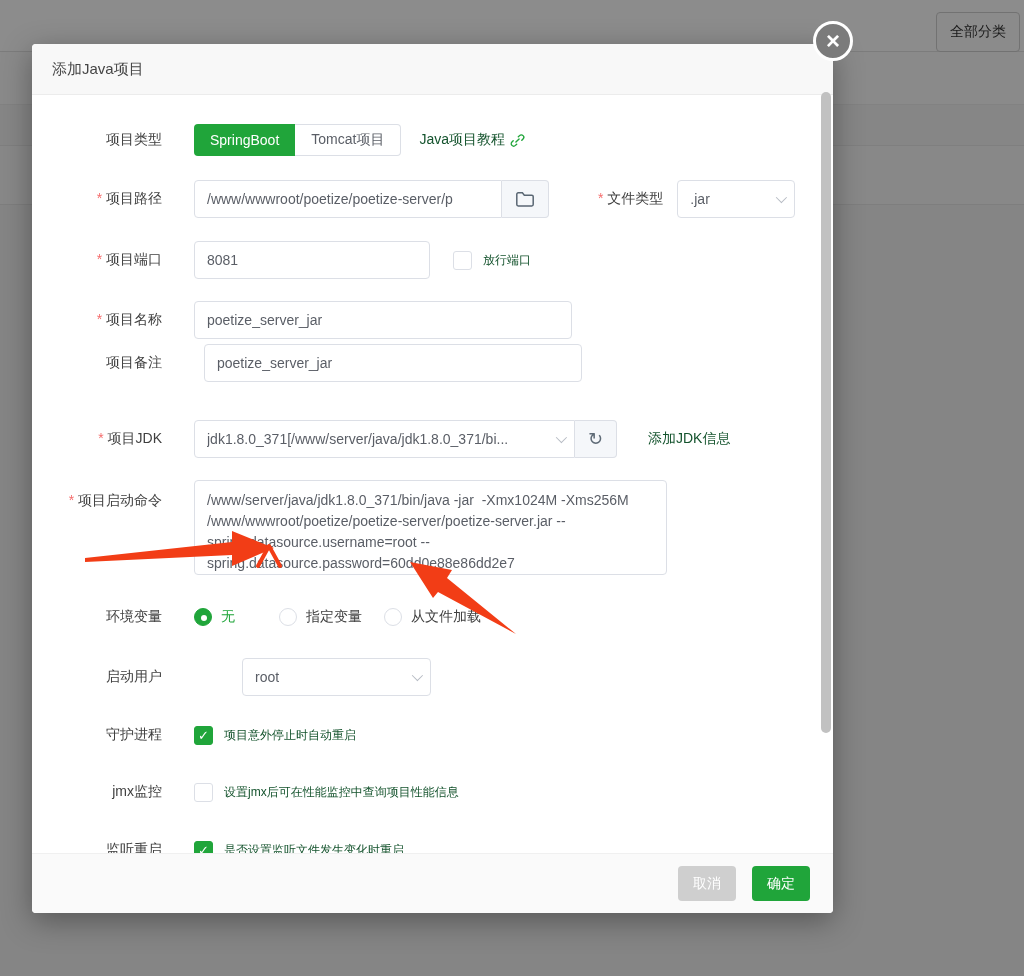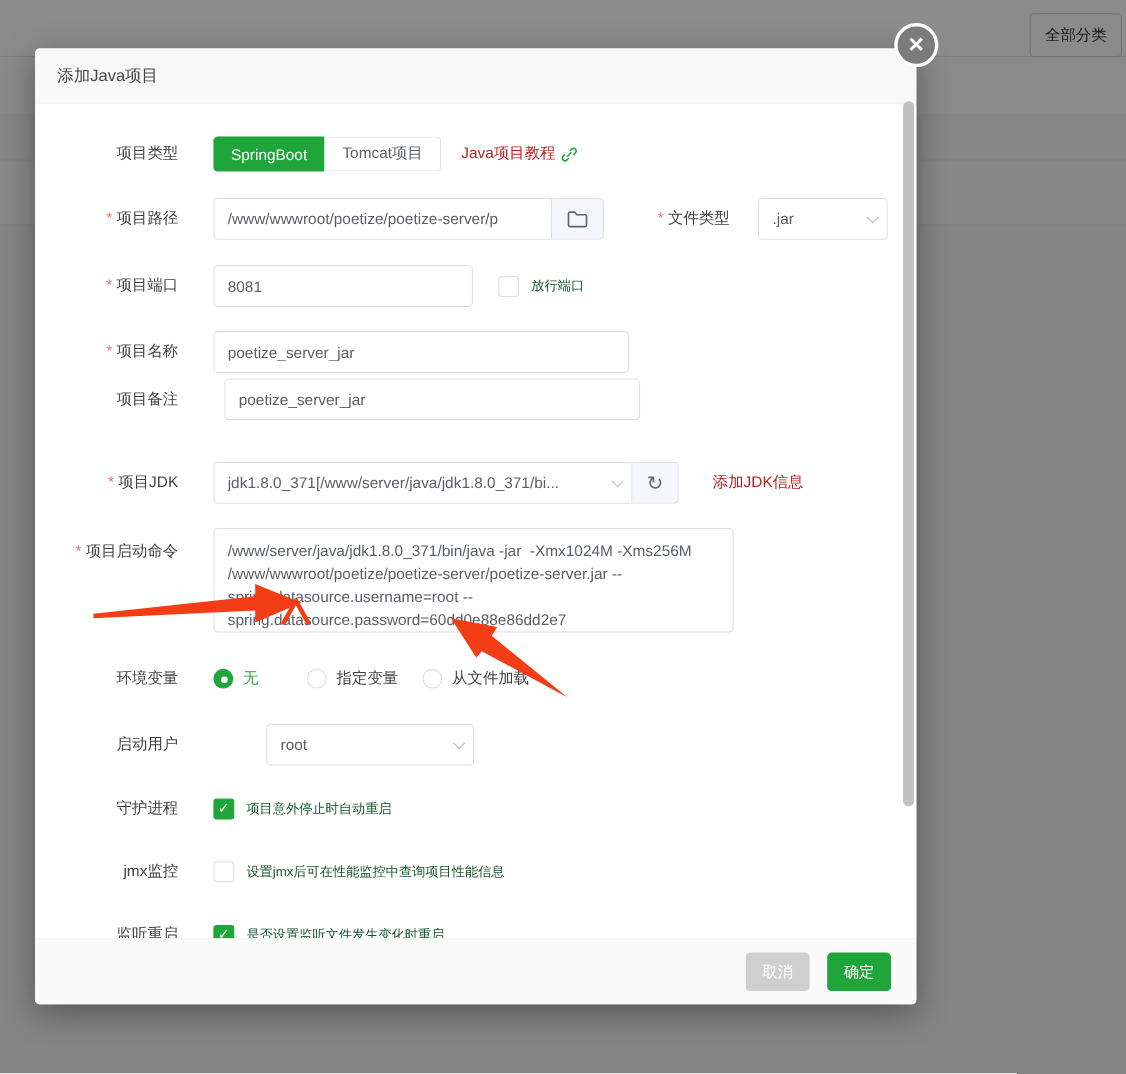--- a/index.html
+++ b/index.html
@@ -34,21 +34,21 @@
   .required .f-label::before { content:"* "; color:#f56c6c; }
   .ctrl { margin-left:32px; display:flex; align-items:center; }
   .tb { height:38px; border:1px solid #dcdfe6; border-radius:4px; padding:0 12px; font-size:14px; color:#5a5e66; background:#fff; font-family:inherit; outline:none; }
   .sel { height:38px; border:1px solid #dcdfe6; border-radius:4px; background:#fff; display:flex; align-items:center; padding:0 10px 0 12px; font-size:14px; color:#5a5e66; justify-content:space-between; cursor:pointer; }
   .sel-text { overflow:hidden; white-space:nowrap; text-overflow:clip; }
   .chev { width:8px; height:8px; border-right:1.5px solid #b7bcc4; border-bottom:1.5px solid #b7bcc4; transform:rotate(45deg) translateY(-2px); flex:none; margin-left:8px; }
   .grp-btn { height:38px; background:#f5f7fa; border:1px solid #dcdfe6; border-left:none; border-radius:0 4px 4px 0; display:flex; align-items:center; justify-content:center; cursor:pointer; }
   .seg { height:32px; display:flex; align-items:center; font-size:14px; cursor:pointer; padding:11px 16px; }
   .seg-on { background:#20a53a; color:#fff; border-radius:4px 0 0 4px; }
   .seg-off { background:#fff; color:#5a5e66; border:1px solid #dcdfe6; border-left:none; border-radius:0 4px 4px 0; }
-  .glink { color:#b91c1c; font-size:14px; text-decoration:none; display:flex; align-items:center; gap:5px; cursor:pointer; }
+  .glink { color:#14532d; font-size:14px; text-decoration:none; display:flex; align-items:center; gap:5px; cursor:pointer; }
   .cb { width:19px; height:19px; border:1px solid #dcdfe6; border-radius:3px; background:#fff; flex:none; display:flex; align-items:center; justify-content:center; cursor:pointer; }
   .cb.on { background:#20a53a; border-color:#20a53a; color:#fff; font-size:13px; }
   .cb-label { margin-left:11px; font-size:12px; color:#14532d; }
   .radio { width:18px; height:18px; border-radius:50%; border:1px solid #dcdfe6; background:#fff; flex:none; position:relative; cursor:pointer; }
   .radio.on { background:#20a53a; border-color:#20a53a; }
   .radio.on::after { content:""; position:absolute; left:6px; top:6px; width:6px; height:6px; border-radius:50%; background:#fff; }
   .r-label { margin-left:9px; font-size:14px; color:#3f3f3f; }
   .r-label.on { color:#20a53a; }
   .cmd { width:473px; height:95px; border:1px solid #dcdfe6; border-radius:4px; padding:9px 12px; font-size:14px; line-height:21px; color:#5a5e66; font-family:inherit; resize:none; outline:none; overflow:hidden; }
   .refresh-glyph { font-size:18px; color:#5f6b77; }
@@ -102,21 +102,21 @@
       <div class="row required" style="top:85px; height:38px;">
         <span class="f-label">项目路径</span>
         <span class="ctrl">
           <input class="tb" style="width: 308px; border-radius: 4px 0px 0px 4px;" value="/www/wwwroot/poetize/poetize-server/p">
           <span class="grp-btn" style="width:47px;">
             <svg width="20" height="17" viewBox="0 0 20 17">
               <path d="M1.8 3.2a1.4 1.4 0 011.4-1.4h4.2l1.9 2.4h7.5a1.4 1.4 0 011.4 1.4v8a1.4 1.4 0 01-1.4 1.4H3.2a1.4 1.4 0 01-1.4-1.4z" fill="none" stroke="#596673" stroke-width="1.5"></path>
             </svg>
           </span>
           <span class="f-label" style="width:auto; margin-left:49px;">文件类型</span>
-          <span class="sel" style="width:118px; margin-left:26px;">
+          <span class="sel" style="width:118px; margin-left:14px;">
             <span class="sel-text">.jar</span>
             <span class="chev"></span>
           </span>
         </span>
       </div>
 
       <div class="row required" style="top:146px; height:38px;">
         <span class="f-label">项目端口</span>
         <span class="ctrl">
           <input class="tb" style="width: 236px;" value="8081">

